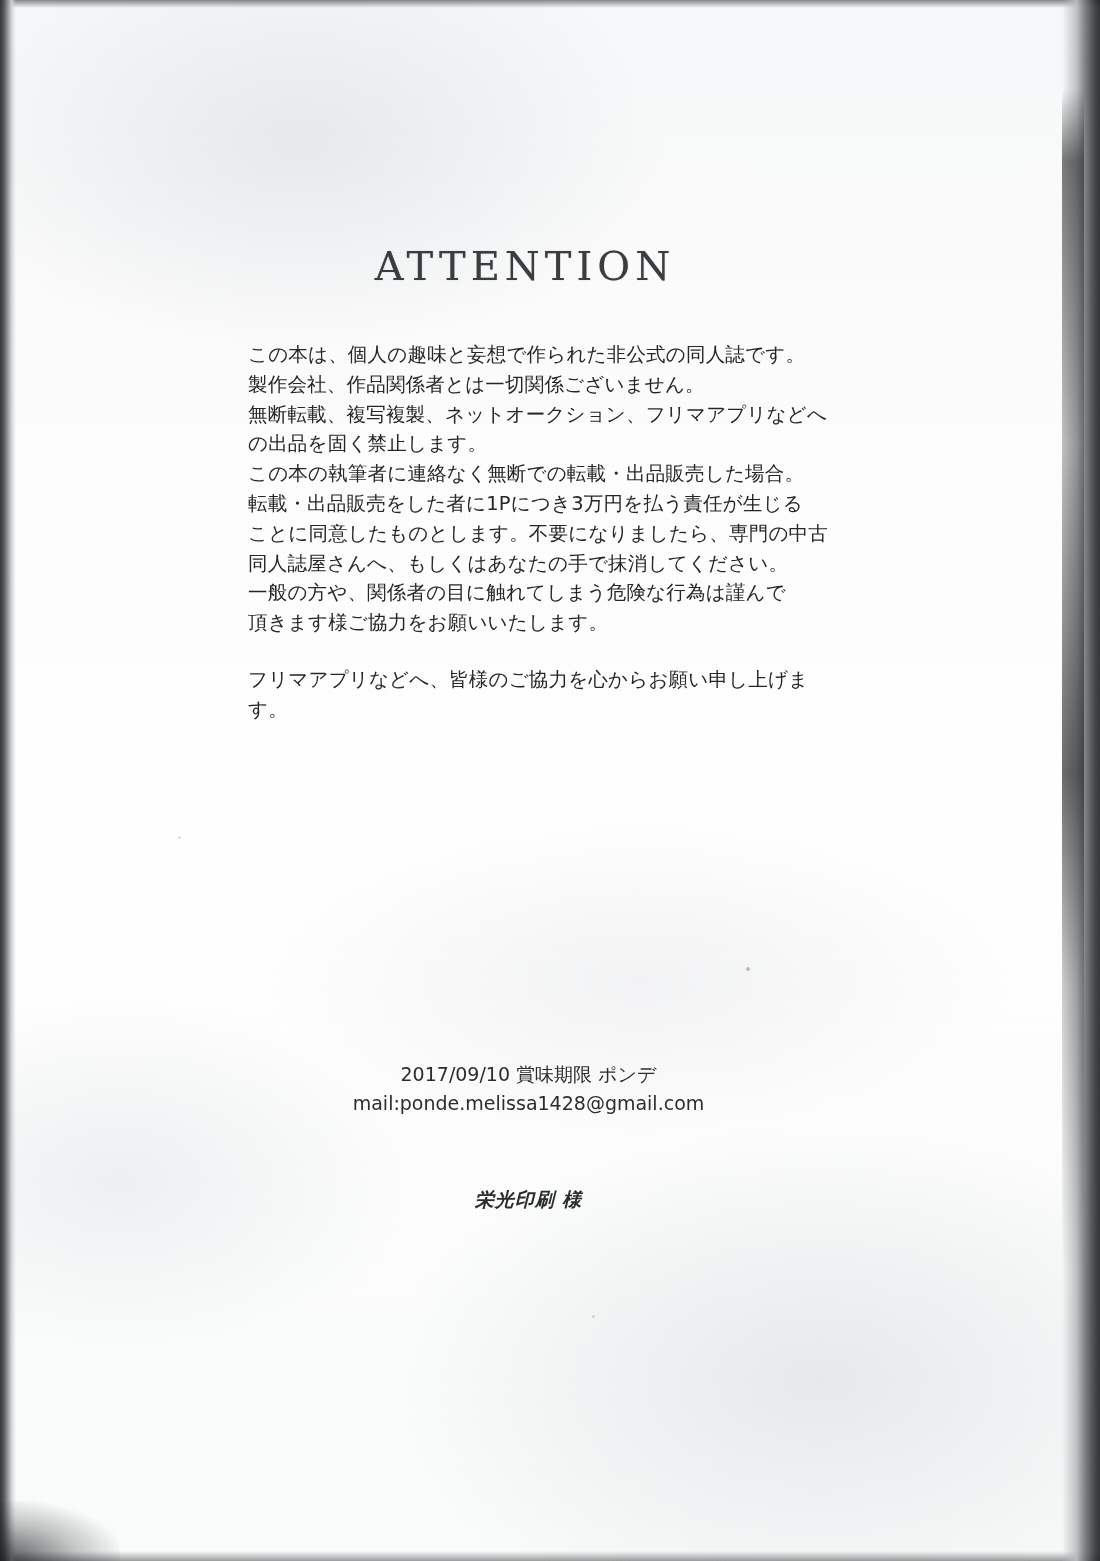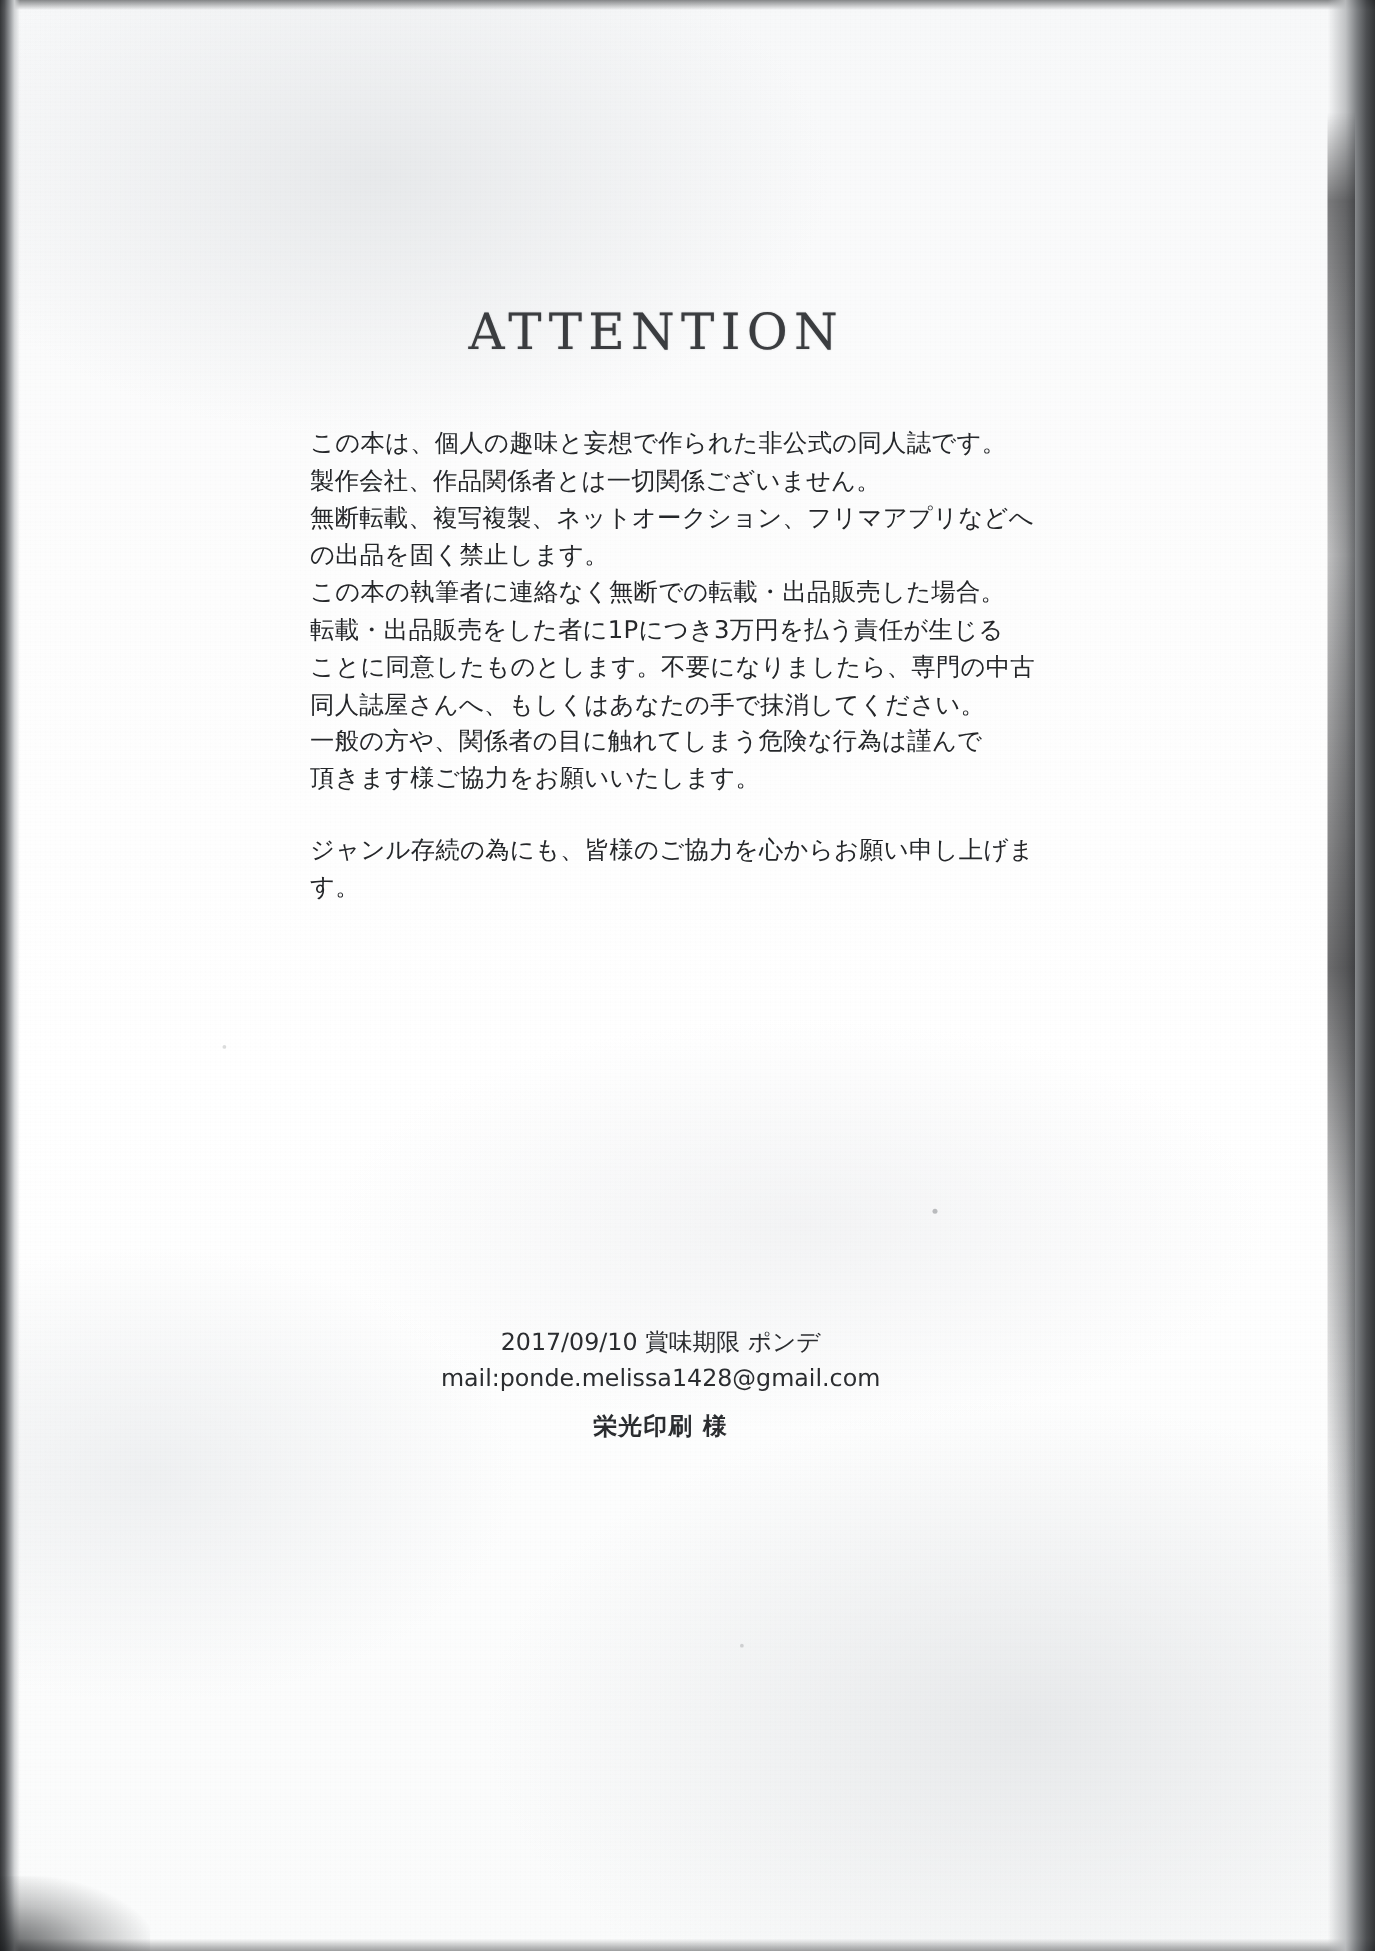--- a/index.html
+++ b/index.html
@@ -129,28 +129,29 @@
     font-family: "DejaVu Sans", sans-serif;
     font-size: 19px;
     line-height: 29px;
     font-weight: 500;
   }
   .colophon div { white-space: pre-line; }
 
   .printer {
     position: absolute;
     left: 0;
-    top: 1128px;
+    top: 1187px;
     width: 1057px;
     text-align: center;
     color: #2b2d30;
     font-family: "DejaVu Sans", sans-serif;
     font-size: 19px;
     font-weight: 600;
     letter-spacing: 1px;
+    font-style: italic;
   }
 
   .speck {
     position: absolute;
     background: #8b8d90;
     border-radius: 50%;
     opacity: 0.55;
   }
 </style>
 </head>
@@ -166,21 +167,21 @@
       <p>この本は、個人の趣味と妄想で作られた非公式の同人誌です。
 製作会社、作品関係者とは一切関係ございません。
 無断転載、複写複製、ネットオークション、フリマアプリなどへ
 の出品を固く禁止します。
 この本の執筆者に連絡なく無断での転載・出品販売した場合。
 転載・出品販売をした者に1Pにつき3万円を払う責任が生じる
 ことに同意したものとします。不要になりましたら、専門の中古
 同人誌屋さんへ、もしくはあなたの手で抹消してください。
 一般の方や、関係者の目に触れてしまう危険な行為は謹んで
 頂きます様ご協力をお願いいたします。</p>
-      <p class="notice-tail">ジャンル存続の為にも、皆様のご協力を心からお願い申し上げます。</p>
+      <p class="notice-tail">フリマアプリなどへ、皆様のご協力を心からお願い申し上げます。</p>
     </div>
 
     <div class="colophon">
       <div>2017/09/10 賞味期限 ポンデ</div>
       <div>mail:ponde.melissa1428@gmail.com</div>
     </div>
 
     <div class="printer">栄光印刷 様</div>
 
     <div class="speck" style="left:746px; top:967px; width:4px; height:4px;"></div>

